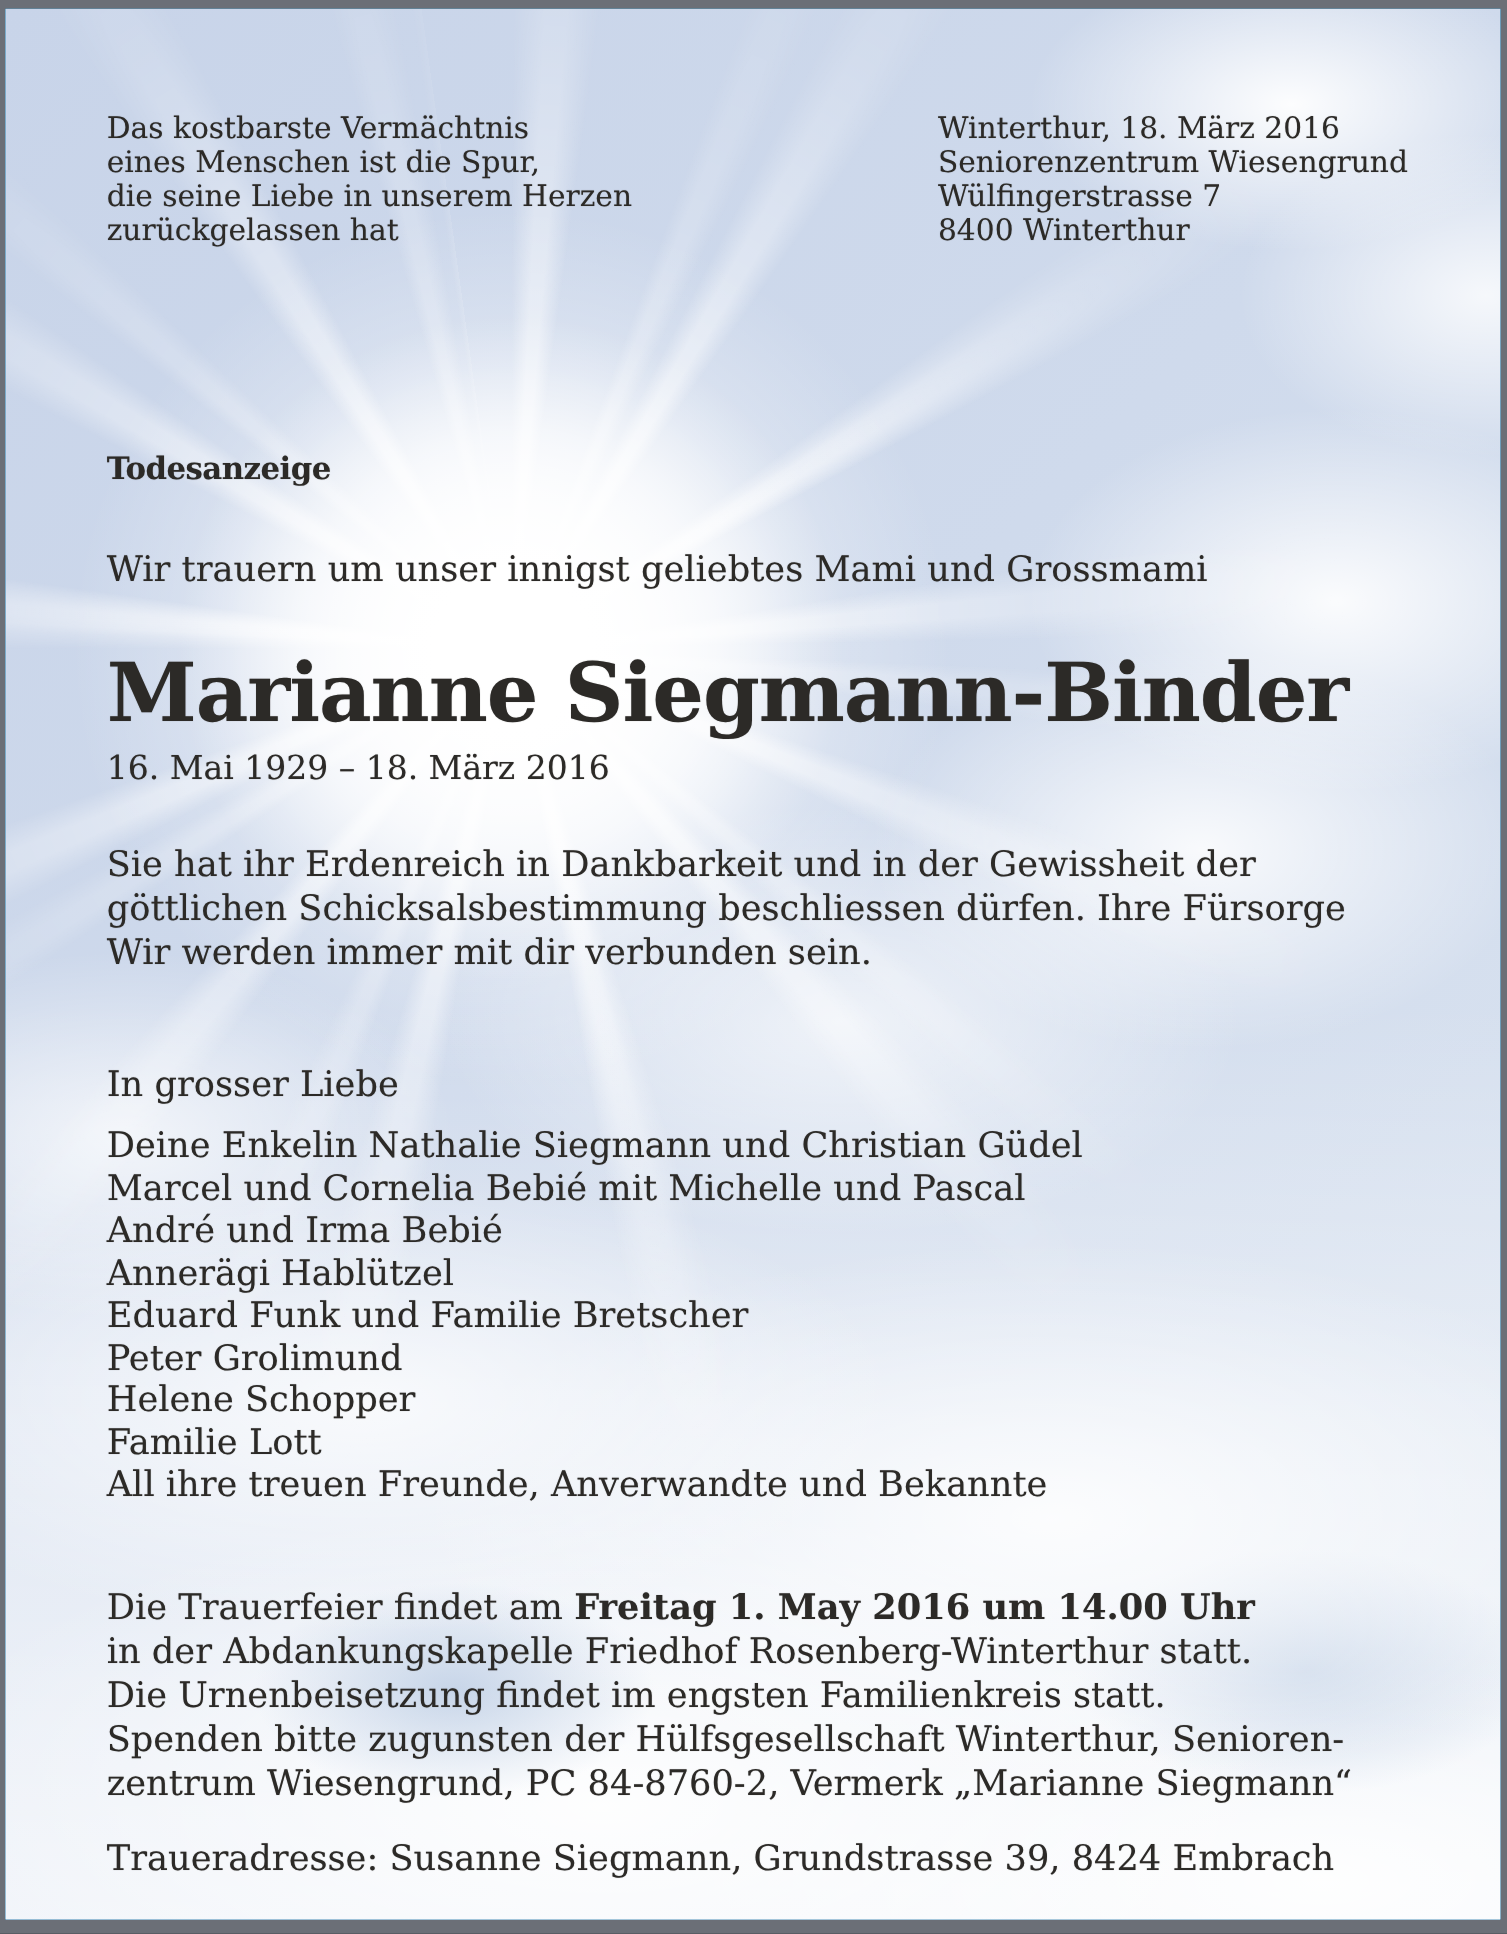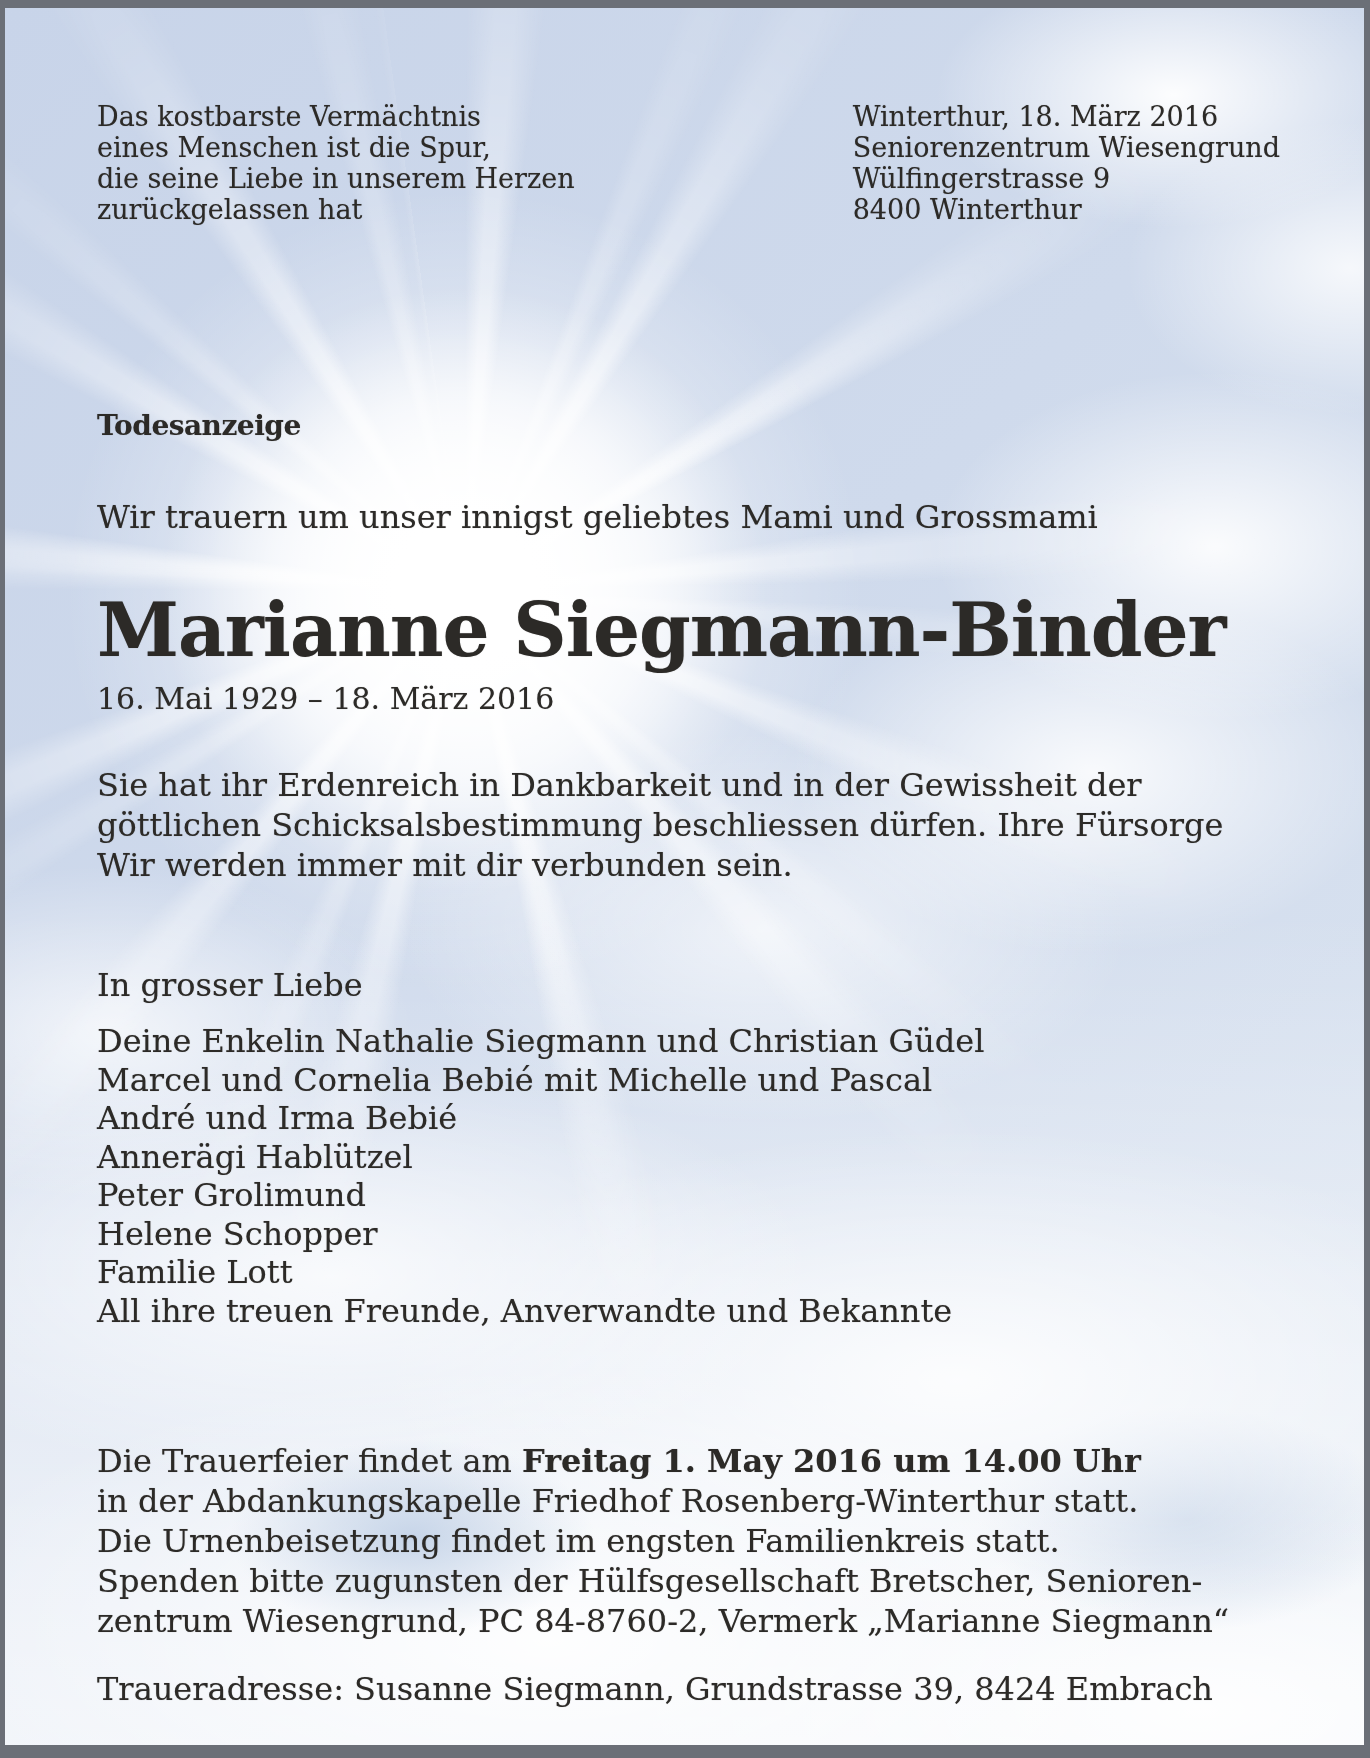--- a/index.html
+++ b/index.html
@@ -88,21 +88,21 @@
       <div class="blk epigraph">
         <div>Das kostbarste Vermächtnis</div>
         <div>eines Menschen ist die Spur,</div>
         <div>die seine Liebe in unserem Herzen</div>
         <div>zurückgelassen hat</div>
       </div>
 
       <div class="blk dateline">
         <div>Winterthur, 18. März 2016</div>
         <div>Seniorenzentrum Wiesengrund</div>
-        <div>Wülfingerstrasse 9</div>
+        <div>Wülfingerstrasse 7</div>
         <div>8400 Winterthur</div>
       </div>
 
       <h2 class="blk notice-type">Todesanzeige</h2>
 
       <div class="blk intro">Wir trauern um unser innigst geliebtes Mami und Grossmami</div>
 
       <h1 class="blk name">Marianne Siegmann-Binder</h1>
 
       <div class="blk dates">16. Mai 1929 – 18. März 2016</div>
@@ -113,31 +113,32 @@
         <div>Wir werden immer mit dir verbunden sein.</div>
       </div>
 
       <div class="blk closing">In grosser Liebe</div>
 
       <div class="blk mourners">
         <div>Deine Enkelin Nathalie Siegmann und Christian Güdel</div>
         <div>Marcel und Cornelia Bebié mit Michelle und Pascal</div>
         <div>André und Irma Bebié</div>
         <div>Annerägi Hablützel</div>
+        <div>Eduard Funk und Familie Bretscher</div>
         <div>Peter Grolimund</div>
         <div>Helene Schopper</div>
         <div>Familie Lott</div>
         <div>All ihre treuen Freunde, Anverwandte und Bekannte</div>
       </div>
 
       <div class="blk service">
         <div><span>Die Trauerfeier findet am </span><b>Freitag 1. May 2016 um 14.00 Uhr</b></div>
         <div>in der Abdankungskapelle Friedhof Rosenberg-Winterthur statt.</div>
         <div>Die Urnenbeisetzung findet im engsten Familienkreis statt.</div>
-        <div>Spenden bitte zugunsten der Hülfsgesellschaft Bretscher, Senioren-</div>
+        <div>Spenden bitte zugunsten der Hülfsgesellschaft Winterthur, Senioren-</div>
         <div>zentrum Wiesengrund, PC 84-8760-2, Vermerk „Marianne Siegmann“</div>
       </div>
 
       <div class="blk address">Traueradresse: Susanne Siegmann, Grundstrasse 39, 8424 Embrach</div>
 
     </div>
   </div>
 </div>
 
 </body></html>

